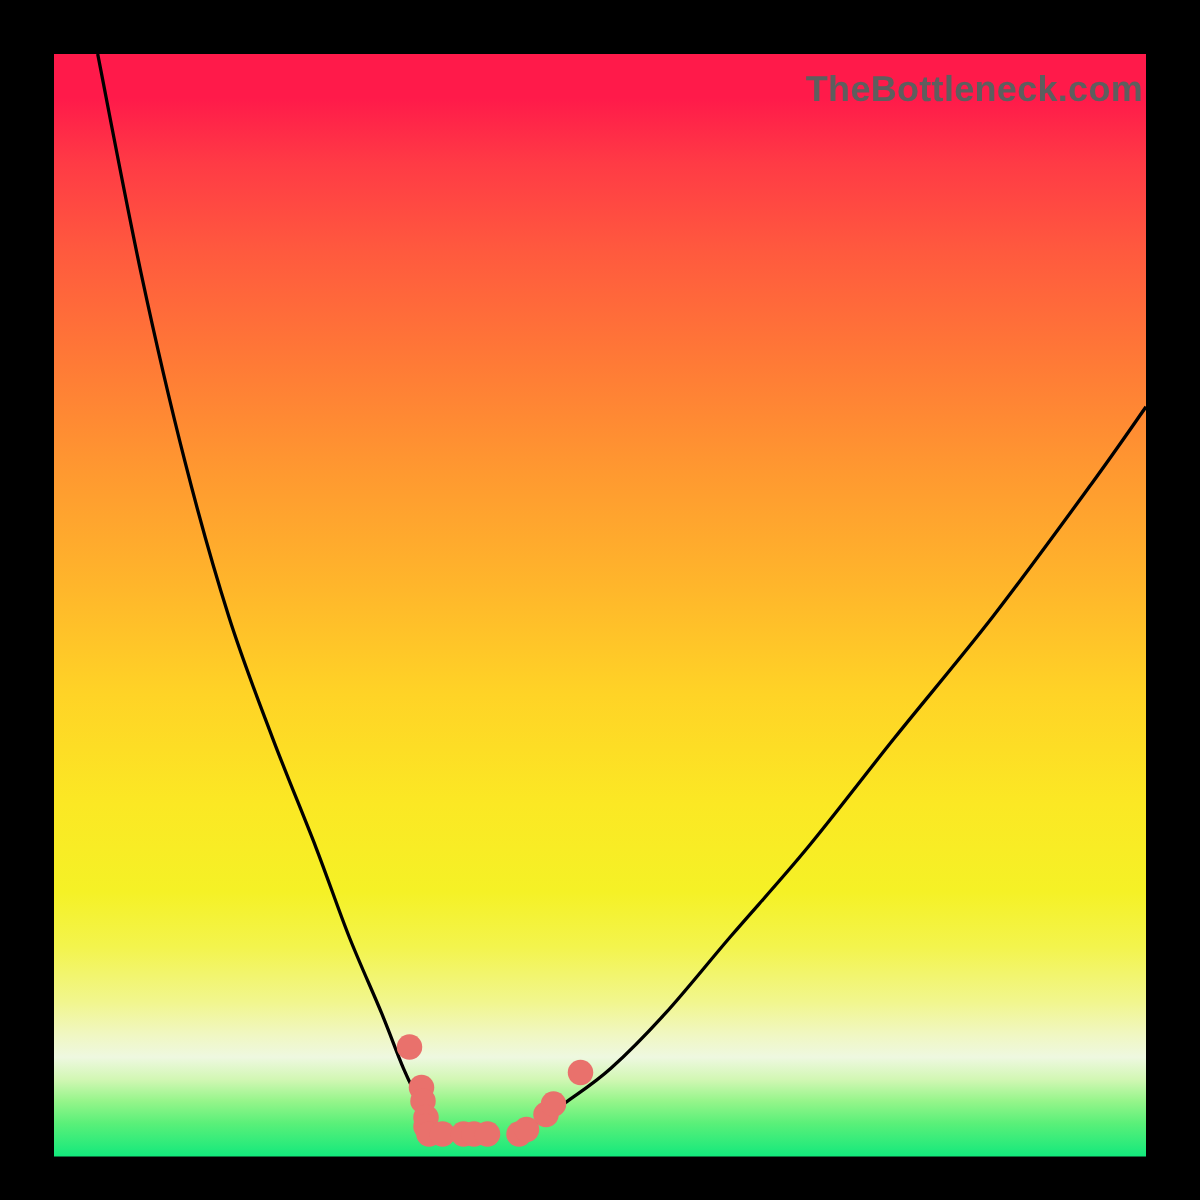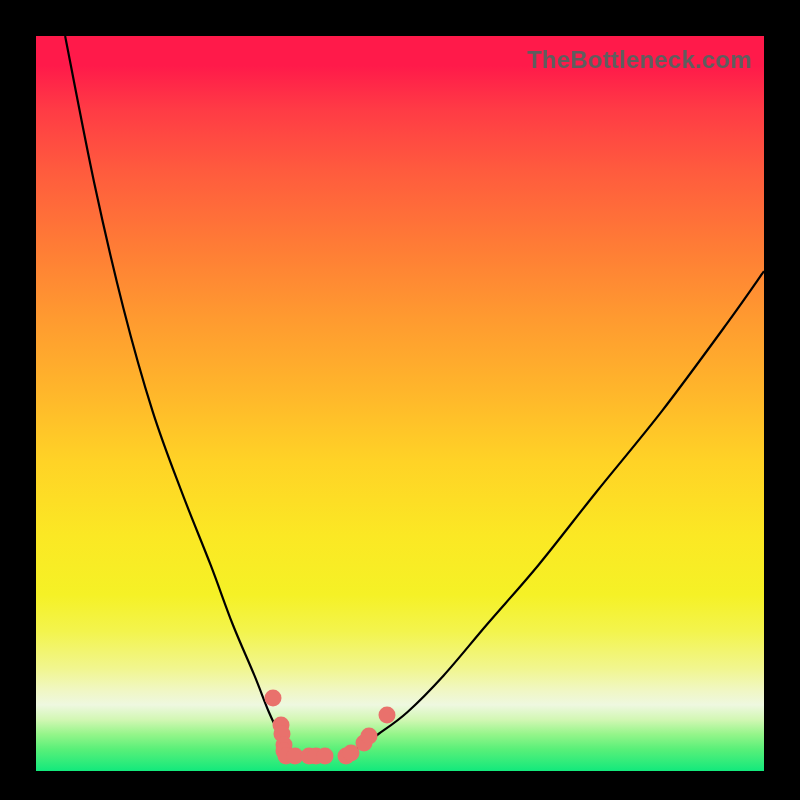--- a/index.html
+++ b/index.html
@@ -37,21 +37,21 @@
       #95f58a 95%,
       #5af079 97%,
       #2beb7b 99%,
       #12e97c 100%
     );
   }
   
   .watermark {
     position: absolute;
     top: 10px;
-    right: 12px;
+    right: 2px;
     font-family: Arial, Helvetica, sans-serif;
     font-size: 24px;
     font-weight: 600;
     color: #5e5e5e;
     letter-spacing: 0.2px;
   }
   
   svg.curves {
     position: absolute;
     left: 0;

